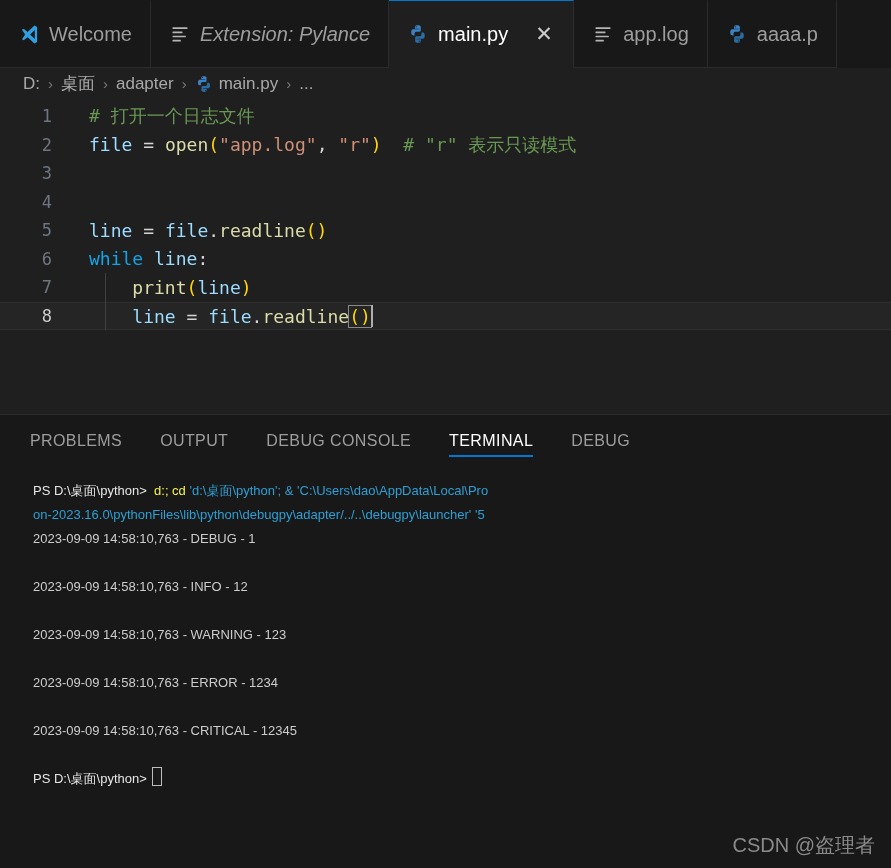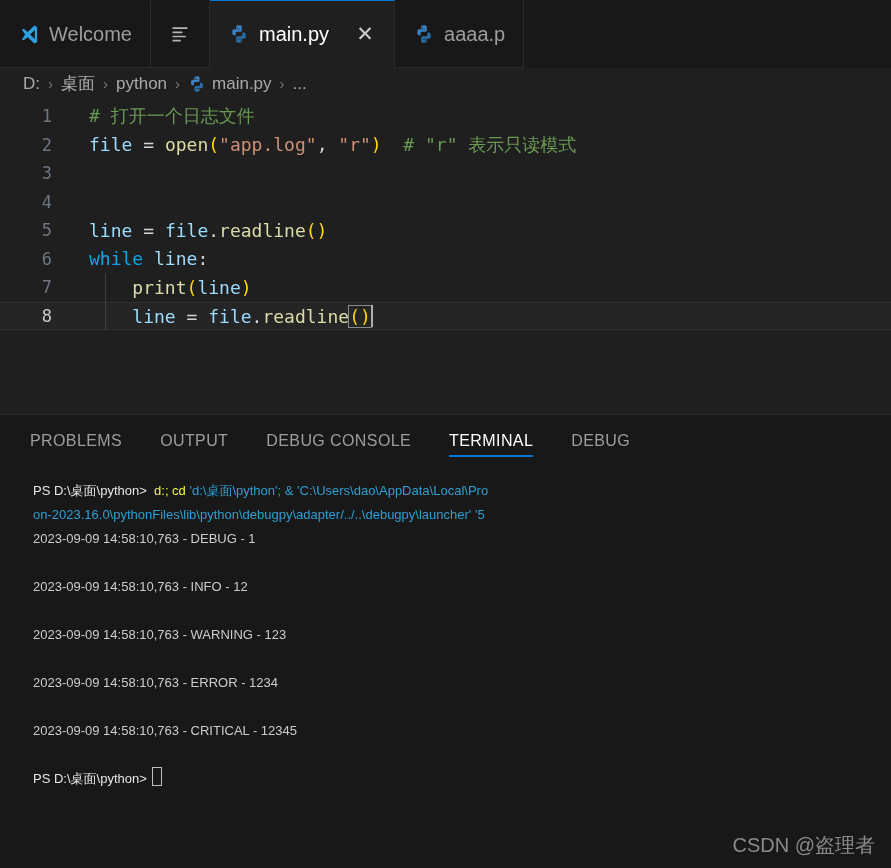--- a/index.html
+++ b/index.html
@@ -251,53 +251,67 @@
         <span class="tab-icon">
           <svg width="20" height="20" viewBox="0 0 24 24">
             <g fill="#b5b5b5">
               <rect x="3" y="4" width="18" height="2" rx="0.6"></rect>
               <rect x="3" y="9" width="12" height="2" rx="0.6"></rect>
               <rect x="3" y="14" width="16" height="2" rx="0.6"></rect>
               <rect x="3" y="19" width="10" height="2" rx="0.6"></rect>
             </g>
           </svg>
         </span>
+        <span class="tab-label">Extension: Pylance</span>
       </div>
       <div class="tab active">
         <span class="tab-icon">
           <svg width="20" height="20" viewBox="0 0 24 24">
             <path fill="#3b82c4" d="M11.9 1.5c-1.9 0-3.5.3-3.5 2.1v2.1h5.3v.7H6.3S3.9 6.1 3.9 10c0 3.9 2.1 3.7 2.1 3.7h1.9v-2.2s-.1-2.1 2-2.1h3.5s2 .1 2-1.9V3.6s.3-2.1-3.5-2.1zm-2 1.2c.4 0 .7.3.7.7s-.3.7-.7.7-.7-.3-.7-.7.3-.7.7-.7z"></path>
             <path fill="#2b6ca3" d="M12.1 22.5c1.9 0 3.5-.3 3.5-2.1v-2.1h-5.3v-.7h7.4s2.4.3 2.4-3.6c0-3.9-2.1-3.7-2.1-3.7h-1.9v2.2s.1 2.1-2 2.1h-3.5s-2-.1-2 1.9v3.9s-.3 2.1 3.5 2.1zm2-1.2c-.4 0-.7-.3-.7-.7s.3-.7.7-.7.7.3.7.7-.3.7-.7.7z"></path>
           </svg>
         </span>
         <span class="tab-label">main.py</span>
         <span class="tab-close">✕</span>
       </div>
       <div class="tab">
         <span class="tab-icon">
           <svg width="20" height="20" viewBox="0 0 24 24">
+            <g fill="#b5b5b5">
+              <rect x="3" y="4" width="18" height="2" rx="0.6"></rect>
+              <rect x="3" y="9" width="12" height="2" rx="0.6"></rect>
+              <rect x="3" y="14" width="16" height="2" rx="0.6"></rect>
+              <rect x="3" y="19" width="10" height="2" rx="0.6"></rect>
+            </g>
+          </svg>
+        </span>
+        <span class="tab-label">app.log</span>
+      </div>
+      <div class="tab">
+        <span class="tab-icon">
+          <svg width="20" height="20" viewBox="0 0 24 24">
             <path fill="#3b82c4" d="M11.9 1.5c-1.9 0-3.5.3-3.5 2.1v2.1h5.3v.7H6.3S3.9 6.1 3.9 10c0 3.9 2.1 3.7 2.1 3.7h1.9v-2.2s-.1-2.1 2-2.1h3.5s2 .1 2-1.9V3.6s.3-2.1-3.5-2.1zm-2 1.2c.4 0 .7.3.7.7s-.3.7-.7.7-.7-.3-.7-.7.3-.7.7-.7z"></path>
             <path fill="#2b6ca3" d="M12.1 22.5c1.9 0 3.5-.3 3.5-2.1v-2.1h-5.3v-.7h7.4s2.4.3 2.4-3.6c0-3.9-2.1-3.7-2.1-3.7h-1.9v2.2s.1 2.1-2 2.1h-3.5s-2-.1-2 1.9v3.9s-.3 2.1 3.5 2.1zm2-1.2c-.4 0-.7-.3-.7-.7s.3-.7.7-.7.7.3.7.7-.3.7-.7.7z"></path>
           </svg>
         </span>
         <span class="tab-label">aaaa.p</span>
       </div>
     </div>
 
   <div class="breadcrumb" id="breadcrumb">
       <span class="crumb">
         <span>D:</span>
       </span>
       <span class="crumb-sep">›</span>
       <span class="crumb">
         <span>桌面</span>
       </span>
       <span class="crumb-sep">›</span>
       <span class="crumb">
-        <span>python</span>
+        <span>adapter</span>
       </span>
       <span class="crumb-sep">›</span>
       <span class="crumb">
         <span class="crumb-icon">
           <svg width="20" height="20" viewBox="0 0 24 24">
             <path fill="#3b82c4" d="M11.9 1.5c-1.9 0-3.5.3-3.5 2.1v2.1h5.3v.7H6.3S3.9 6.1 3.9 10c0 3.9 2.1 3.7 2.1 3.7h1.9v-2.2s-.1-2.1 2-2.1h3.5s2 .1 2-1.9V3.6s.3-2.1-3.5-2.1zm-2 1.2c.4 0 .7.3.7.7s-.3.7-.7.7-.7-.3-.7-.7.3-.7.7-.7z"></path>
             <path fill="#2b6ca3" d="M12.1 22.5c1.9 0 3.5-.3 3.5-2.1v-2.1h-5.3v-.7h7.4s2.4.3 2.4-3.6c0-3.9-2.1-3.7-2.1-3.7h-1.9v2.2s.1 2.1-2 2.1h-3.5s-2-.1-2 1.9v3.9s-.3 2.1 3.5 2.1zm2-1.2c-.4 0-.7-.3-.7-.7s.3-.7.7-.7.7.3.7.7-.3.7-.7.7z"></path>
           </svg>
         </span>
         <span>main.py</span>

